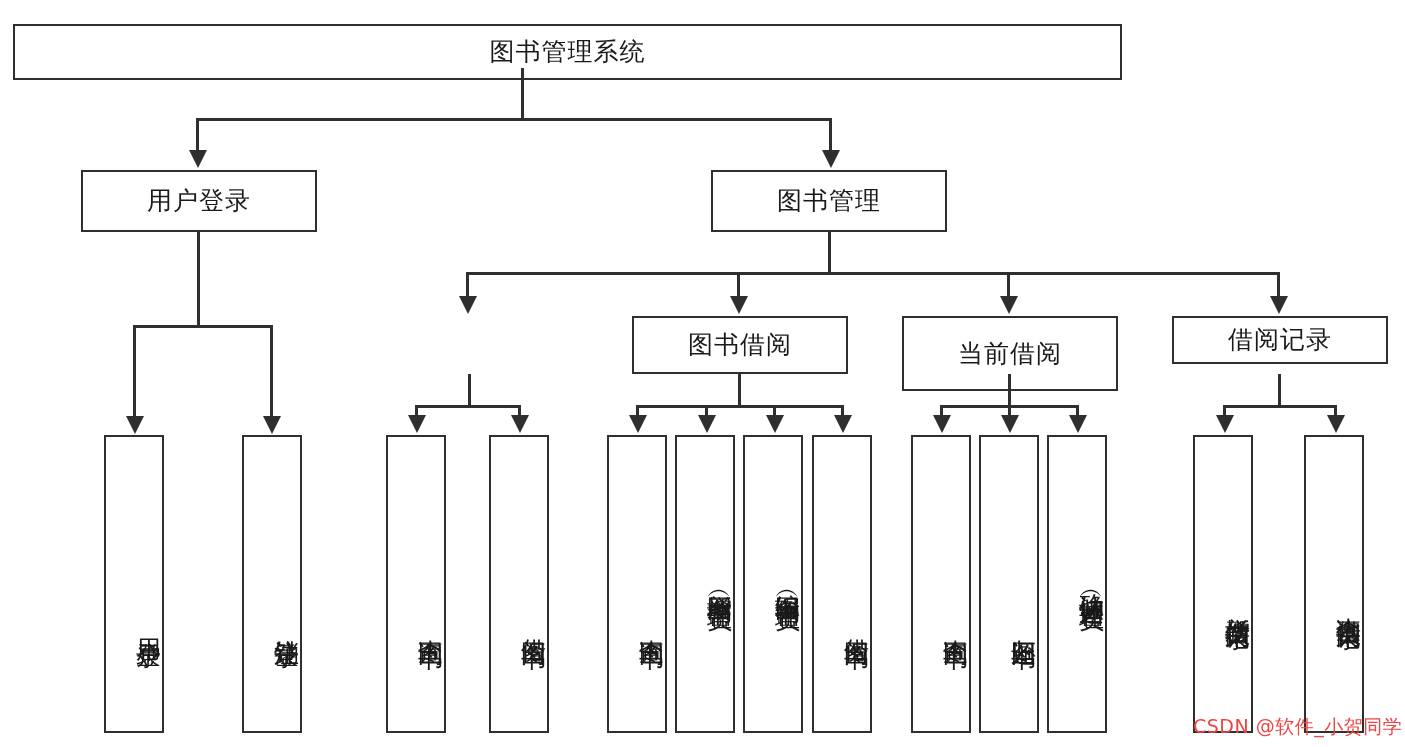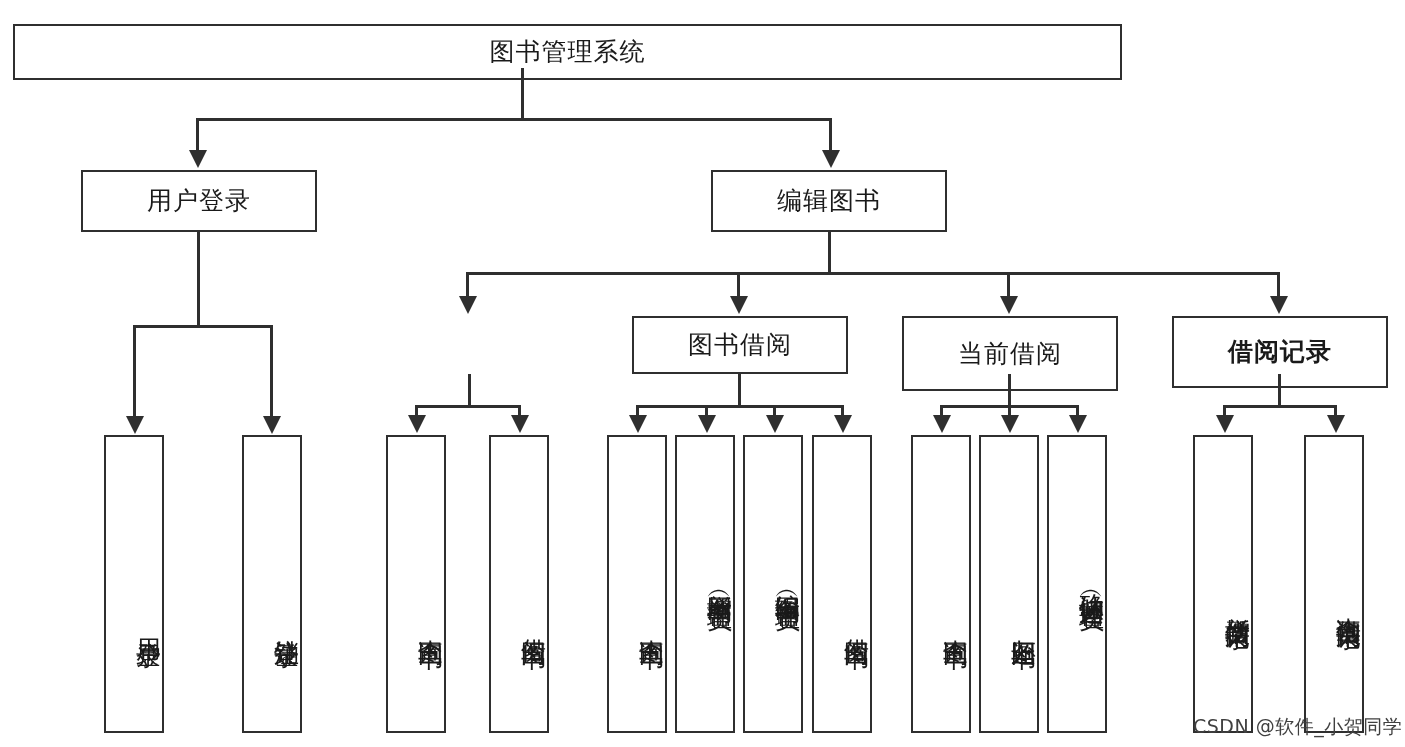--- a/index.html
+++ b/index.html
@@ -63,21 +63,21 @@
   .arrow {
     position: absolute;
     width: 0;
     height: 0;
     border-left: 9px solid transparent;
     border-right: 9px solid transparent;
     border-top: 18px solid #2f2f2f;
   }
   .watermark {
     position: absolute;
-    color: #404040;
+    color: #ef4444;
     font-size: 19px;
     letter-spacing: 0.5px;
     white-space: nowrap;
     font-family: "DejaVu Sans", "Liberation Sans", sans-serif;
   }
 </style>
 </head>
 <body>
 
 <div id="canvas">
@@ -92,21 +92,21 @@
 
   <div class="vline" style="left:196px; top:118px; height:32px;"></div>
   <div class="arrow" style="left:189px; top:150px;"></div>
   <div class="vline" style="left:829px; top:118px; height:32px;"></div>
   <div class="arrow" style="left:822px; top:150px;"></div>
 
   <div class="node horiz" style="left:81px; top:170px; width:236px; height:62px;">
     <span class="lbl">用户登录</span>
   </div>
   <div class="node horiz" style="left:711px; top:170px; width:236px; height:62px;">
-    <span class="lbl">编辑图书</span>
+    <span class="lbl">图书管理</span>
   </div>
 
   <div class="vline" style="left:197px; top:232px; height:96px;"></div>
   <div class="hline" style="left:133px; top:325px; width:137px;"></div>
   <div class="vline" style="left:133px; top:325px; height:93px;"></div>
   <div class="arrow" style="left:126px; top:416px;"></div>
   <div class="vline" style="left:270px; top:325px; height:93px;"></div>
   <div class="arrow" style="left:263px; top:416px;"></div>
 
   <div class="vline" style="left:828px; top:232px; height:42px;"></div>
@@ -119,21 +119,21 @@
   <div class="arrow" style="left:1000px; top:296px;"></div>
   <div class="vline" style="left:1277px; top:272px; height:26px;"></div>
   <div class="arrow" style="left:1270px; top:296px;"></div>
 
   <div class="node horiz" style="left:632px; top:316px; width:216px; height:58px;">
     <span class="lbl">图书借阅</span>
   </div>
   <div class="node horiz" style="left:902px; top:316px; width:216px; height:75px;">
     <span class="lbl">当前借阅</span>
   </div>
-  <div class="node horiz" style="left:1172px; top:316px; width:216px; height:72px;font-weight:bold;">
+  <div class="node horiz" style="left:1172px; top:316px; width:216px; height:48px;">
     <span class="lbl">借阅记录</span>
   </div>
 
   <div class="vline" style="left:468px; top:374px; height:34px;"></div>
   <div class="hline" style="left:415px; top:405px; width:106px;"></div>
   <div class="vline" style="left:415px; top:405px; height:12px;"></div>
   <div class="arrow" style="left:408px; top:415px;"></div>
   <div class="vline" style="left:518px; top:405px; height:12px;"></div>
   <div class="arrow" style="left:511px; top:415px;"></div>
 

